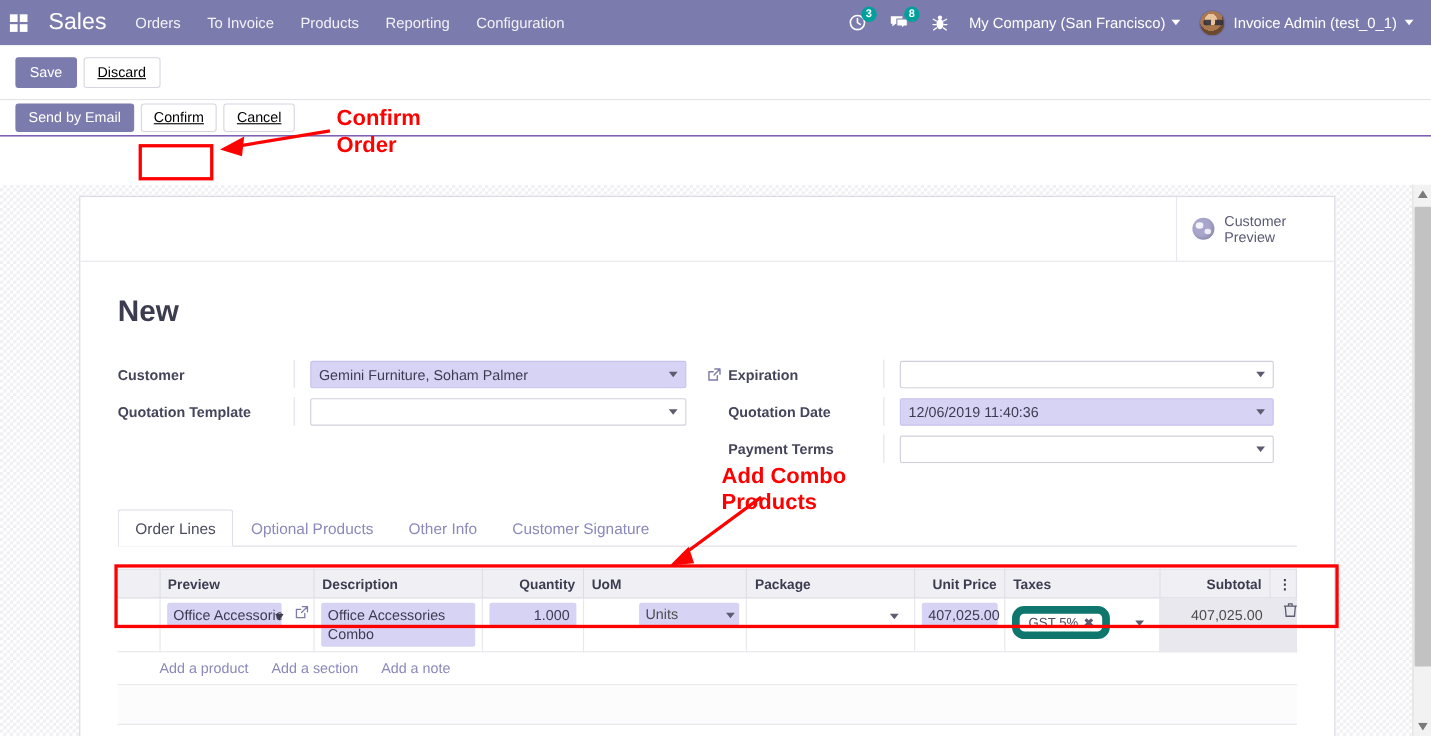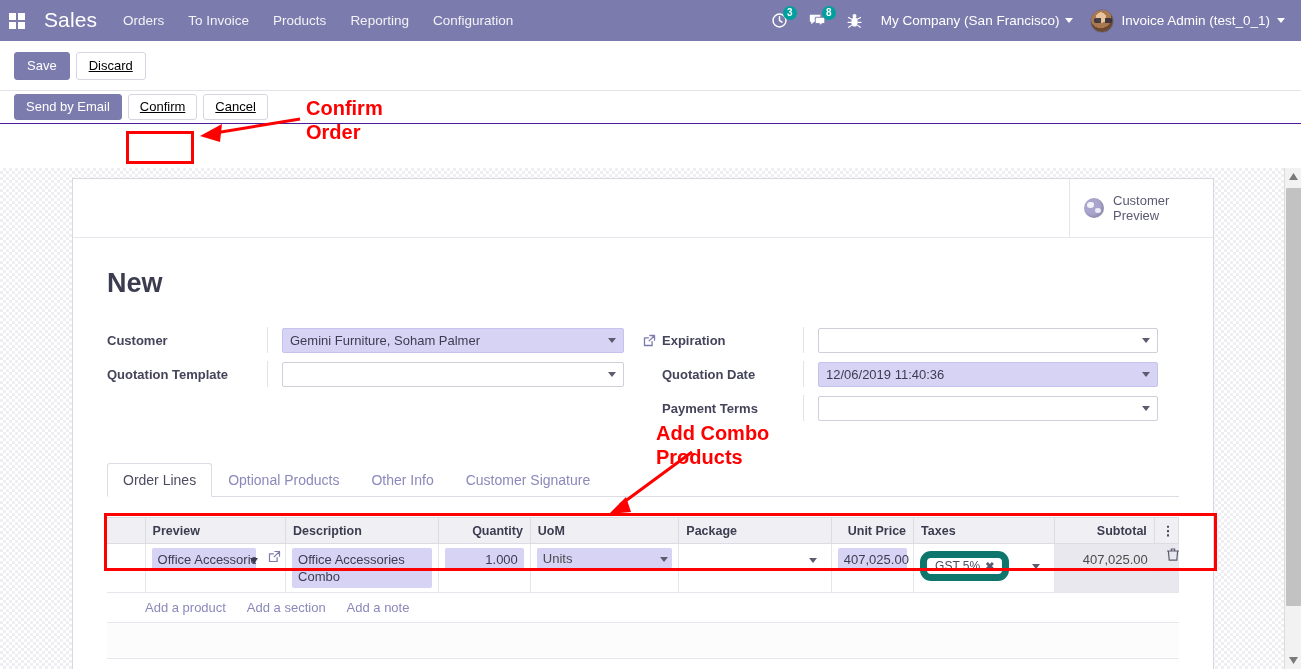--- a/index.html
+++ b/index.html
@@ -146,21 +146,21 @@
     white-space:nowrap;
   }
   table.ol th.num, table.ol td.num { text-align:right; }
   table.ol td { padding:4px 6px; border:1px solid #e6e6ec; border-width:0 1px 1px 0;
     vertical-align:top; height:46px; }
   .cellinp {
     background:#d6d3f5; border-radius:2px; padding:3px 6px; display:inline-block;
     max-width:100%; color:#3c3c50; line-height:17px; position:relative;
   }
   .cellinp.block { display:block; }
-  .cellsel { background:#d6d3f5; border-radius:2px; padding:3px 16px 3px 6px; display:block; position:relative; }
+  .cellsel { background:#d6d3f5; border-radius:2px; padding:3px 16px 3px 6px; display:block; position:relative;margin-left:44px; }
   .cellsel .dd-caret, .cellinp .dd-caret { right:4px; }
   .emptysel { position:relative; padding:3px 16px 3px 6px; display:block; min-height:23px; }
   .tag {
     display:inline-flex; align-items:center; gap:5px; border:7px solid #0f766e;
     border-radius:11px; padding:1px 8px; font-size:12px; color:#4c4c60; background:#fff;
   }
   .tag .x { font-weight:bold; color:#5b5b70; cursor:pointer; font-size:11px; }
   .subtotal-cell { background:#e8e8ee; }
   .trash { color:#5b5b70; cursor:pointer; margin-left:6px; font-size:13px; }
   .prodline { display:flex; align-items:flex-start; gap:6px; }

